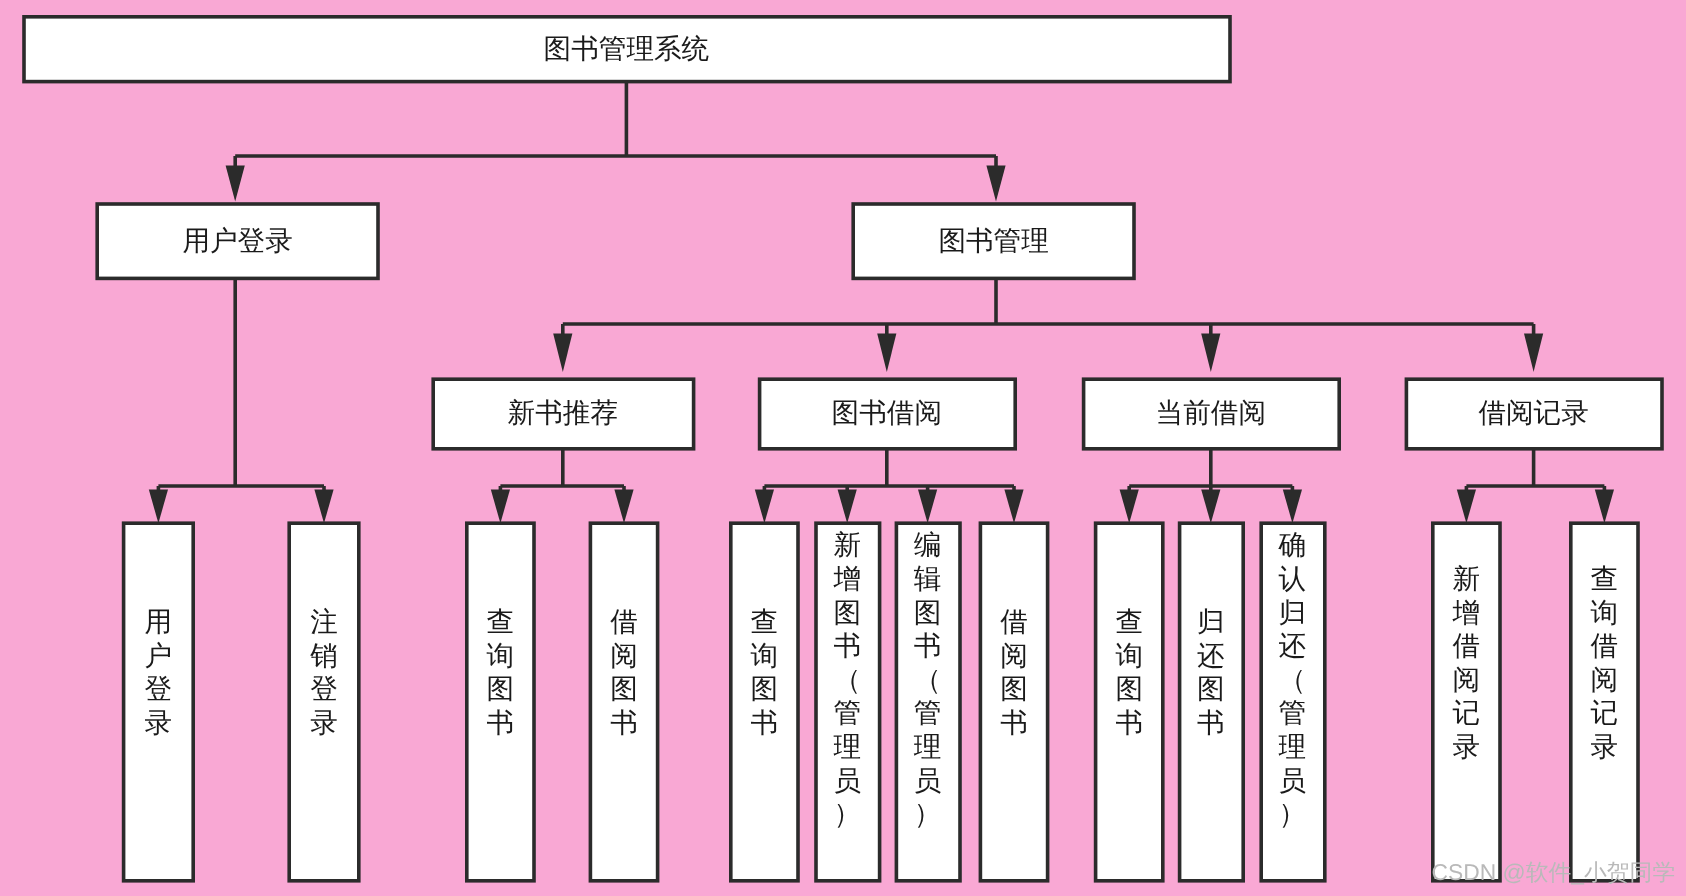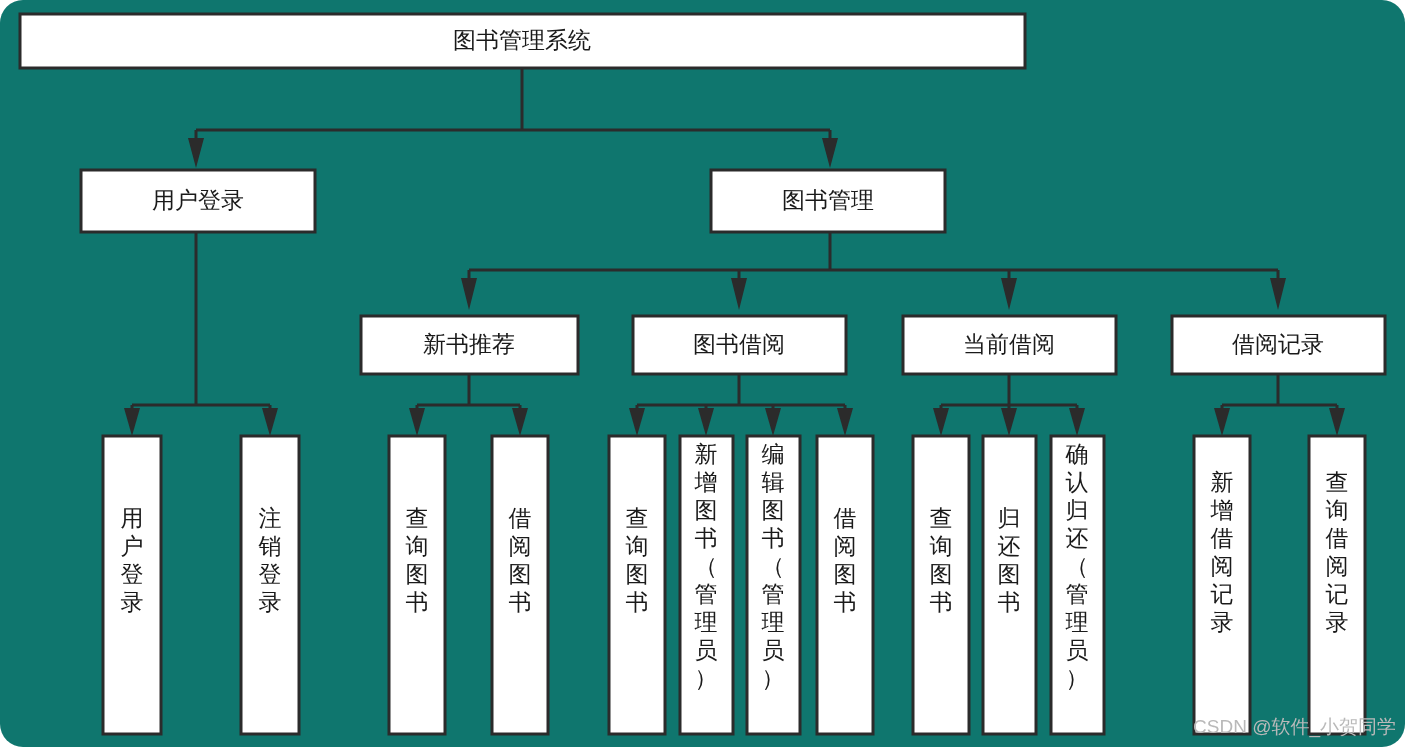--- a/index.html
+++ b/index.html
@@ -8,23 +8,22 @@
     padding: 0;
     background: #ffffff;
   }
   body {
     font-family: "Liberation Sans", "DejaVu Sans", sans-serif;
   }
   #diagram-root {
     position: relative;
     width: 1405px;
     height: 747px;
-    background: #0f766e;
+    background: #f9a8d4;
     overflow: hidden;
-    border-radius: 23px;
   }
   svg.tree-canvas {
     position: absolute;
     left: 0;
     top: 0;
     width: 1405px;
     height: 747px;
     display: block;
   }
   .node-box {

